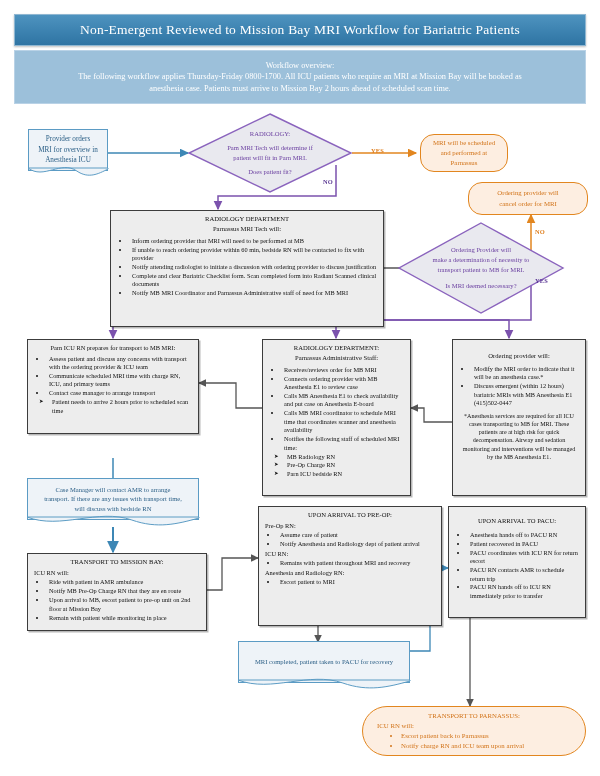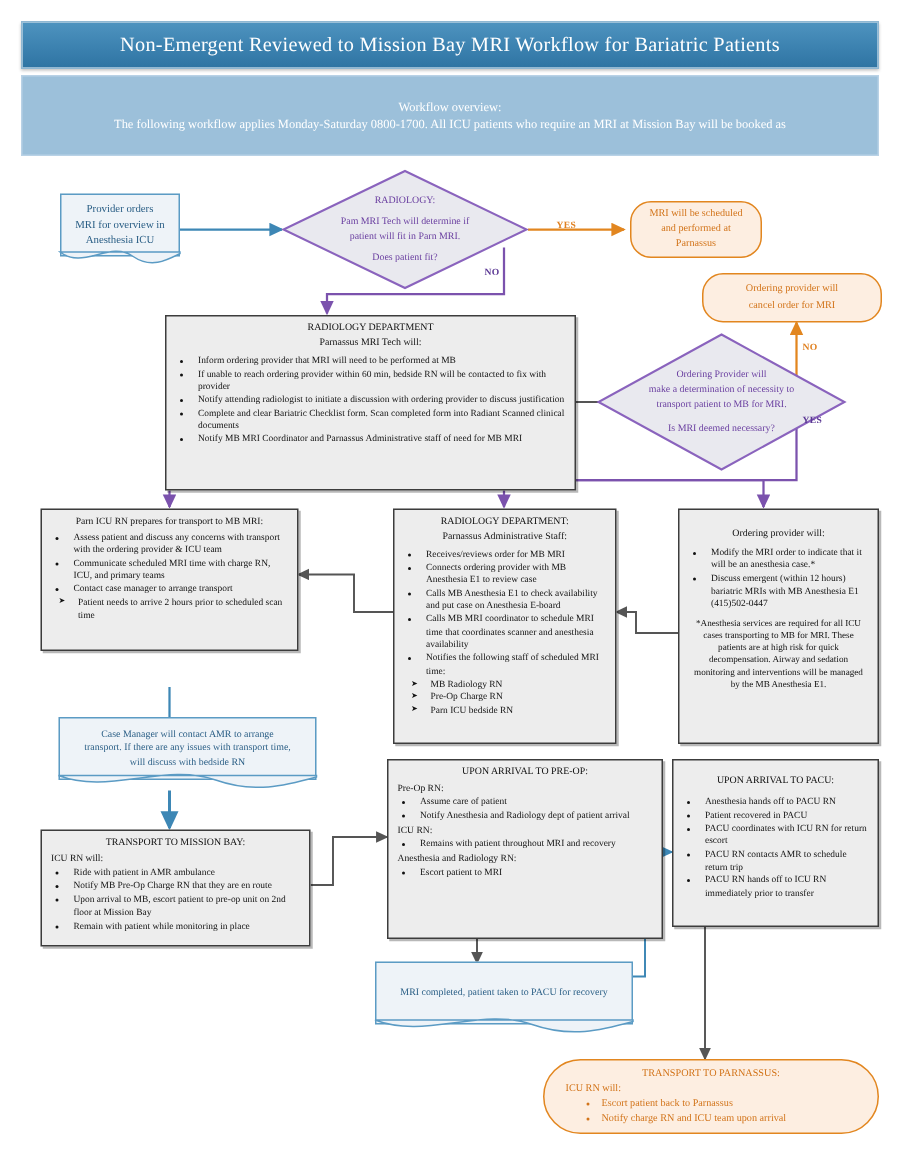--- a/index.html
+++ b/index.html
@@ -25,21 +25,21 @@
     display:flex;flex-direction:column;align-items:center;justify-content:center;
     color:#ffffff;font-size:8.3px;line-height:1.38;text-align:center;padding:3px 11px;
     box-sizing:border-box;
   }
   .overview-banner .ov-line{display:block;}
 
   
   .doc{
     background:#eef3f8;border:1px solid #5b9bc4;color:#2b5f86;
     display:flex;align-items:center;justify-content:center;text-align:center;
-    font-size:7.2px;line-height:1.45;padding:20px 6px;margin-left:12px;
+    font-size:7.2px;line-height:1.45;padding:20px 6px;
   }
   .doc-wave{position:absolute;left:-1px;bottom:-9px;width:calc(100% + 2px);height:11px;overflow:visible;}
 
   
   .diamond-wrap{position:absolute;}
   .diamond-wrap svg{position:absolute;left:0;top:0;overflow:visible;}
   .diamond-txt{position:absolute;inset:0;display:flex;flex-direction:column;
     align-items:center;justify-content:center;text-align:center;
     color:#6a3fa0;font-size:6.6px;line-height:1.5;padding:0 14px;box-sizing:border-box;}
 
@@ -87,21 +87,22 @@
 <body>
 
 <div class="stage">
 
   <div class="node title-banner">
     <span>Non-Emergent Reviewed to Mission Bay MRI Workflow for Bariatric Patients</span>
   </div>
 
   <div class="node overview-banner">
     <span class="ov-line">Workflow overview:</span>
-    <span class="ov-line">The following workflow applies Monday-Saturday 0800-1700. All ICU patients who require an MRI at Mission Bay will be booked as</span>
+    <span class="ov-line">The following workflow applies Thursday-Friday 0800-1700. All ICU patients who require an MRI at Mission Bay will be booked as</span>
+    <span class="ov-line">anesthesia case. Patients must arrive to Mission Bay 2 hours ahead of scheduled scan time.</span>
   </div>
 
   <svg class="wires" viewBox="0 0 600 776">
     <defs>
       <marker id="ah-blue" markerWidth="7" markerHeight="7" refX="5.6" refY="3" orient="auto">
         <path d="M0,0 L6.4,3 L0,6 z" fill="#3d87b5"></path>
       </marker>
       <marker id="ah-orange" markerWidth="7" markerHeight="7" refX="5.6" refY="3" orient="auto">
         <path d="M0,0 L6.4,3 L0,6 z" fill="#e2861f"></path>
       </marker>

